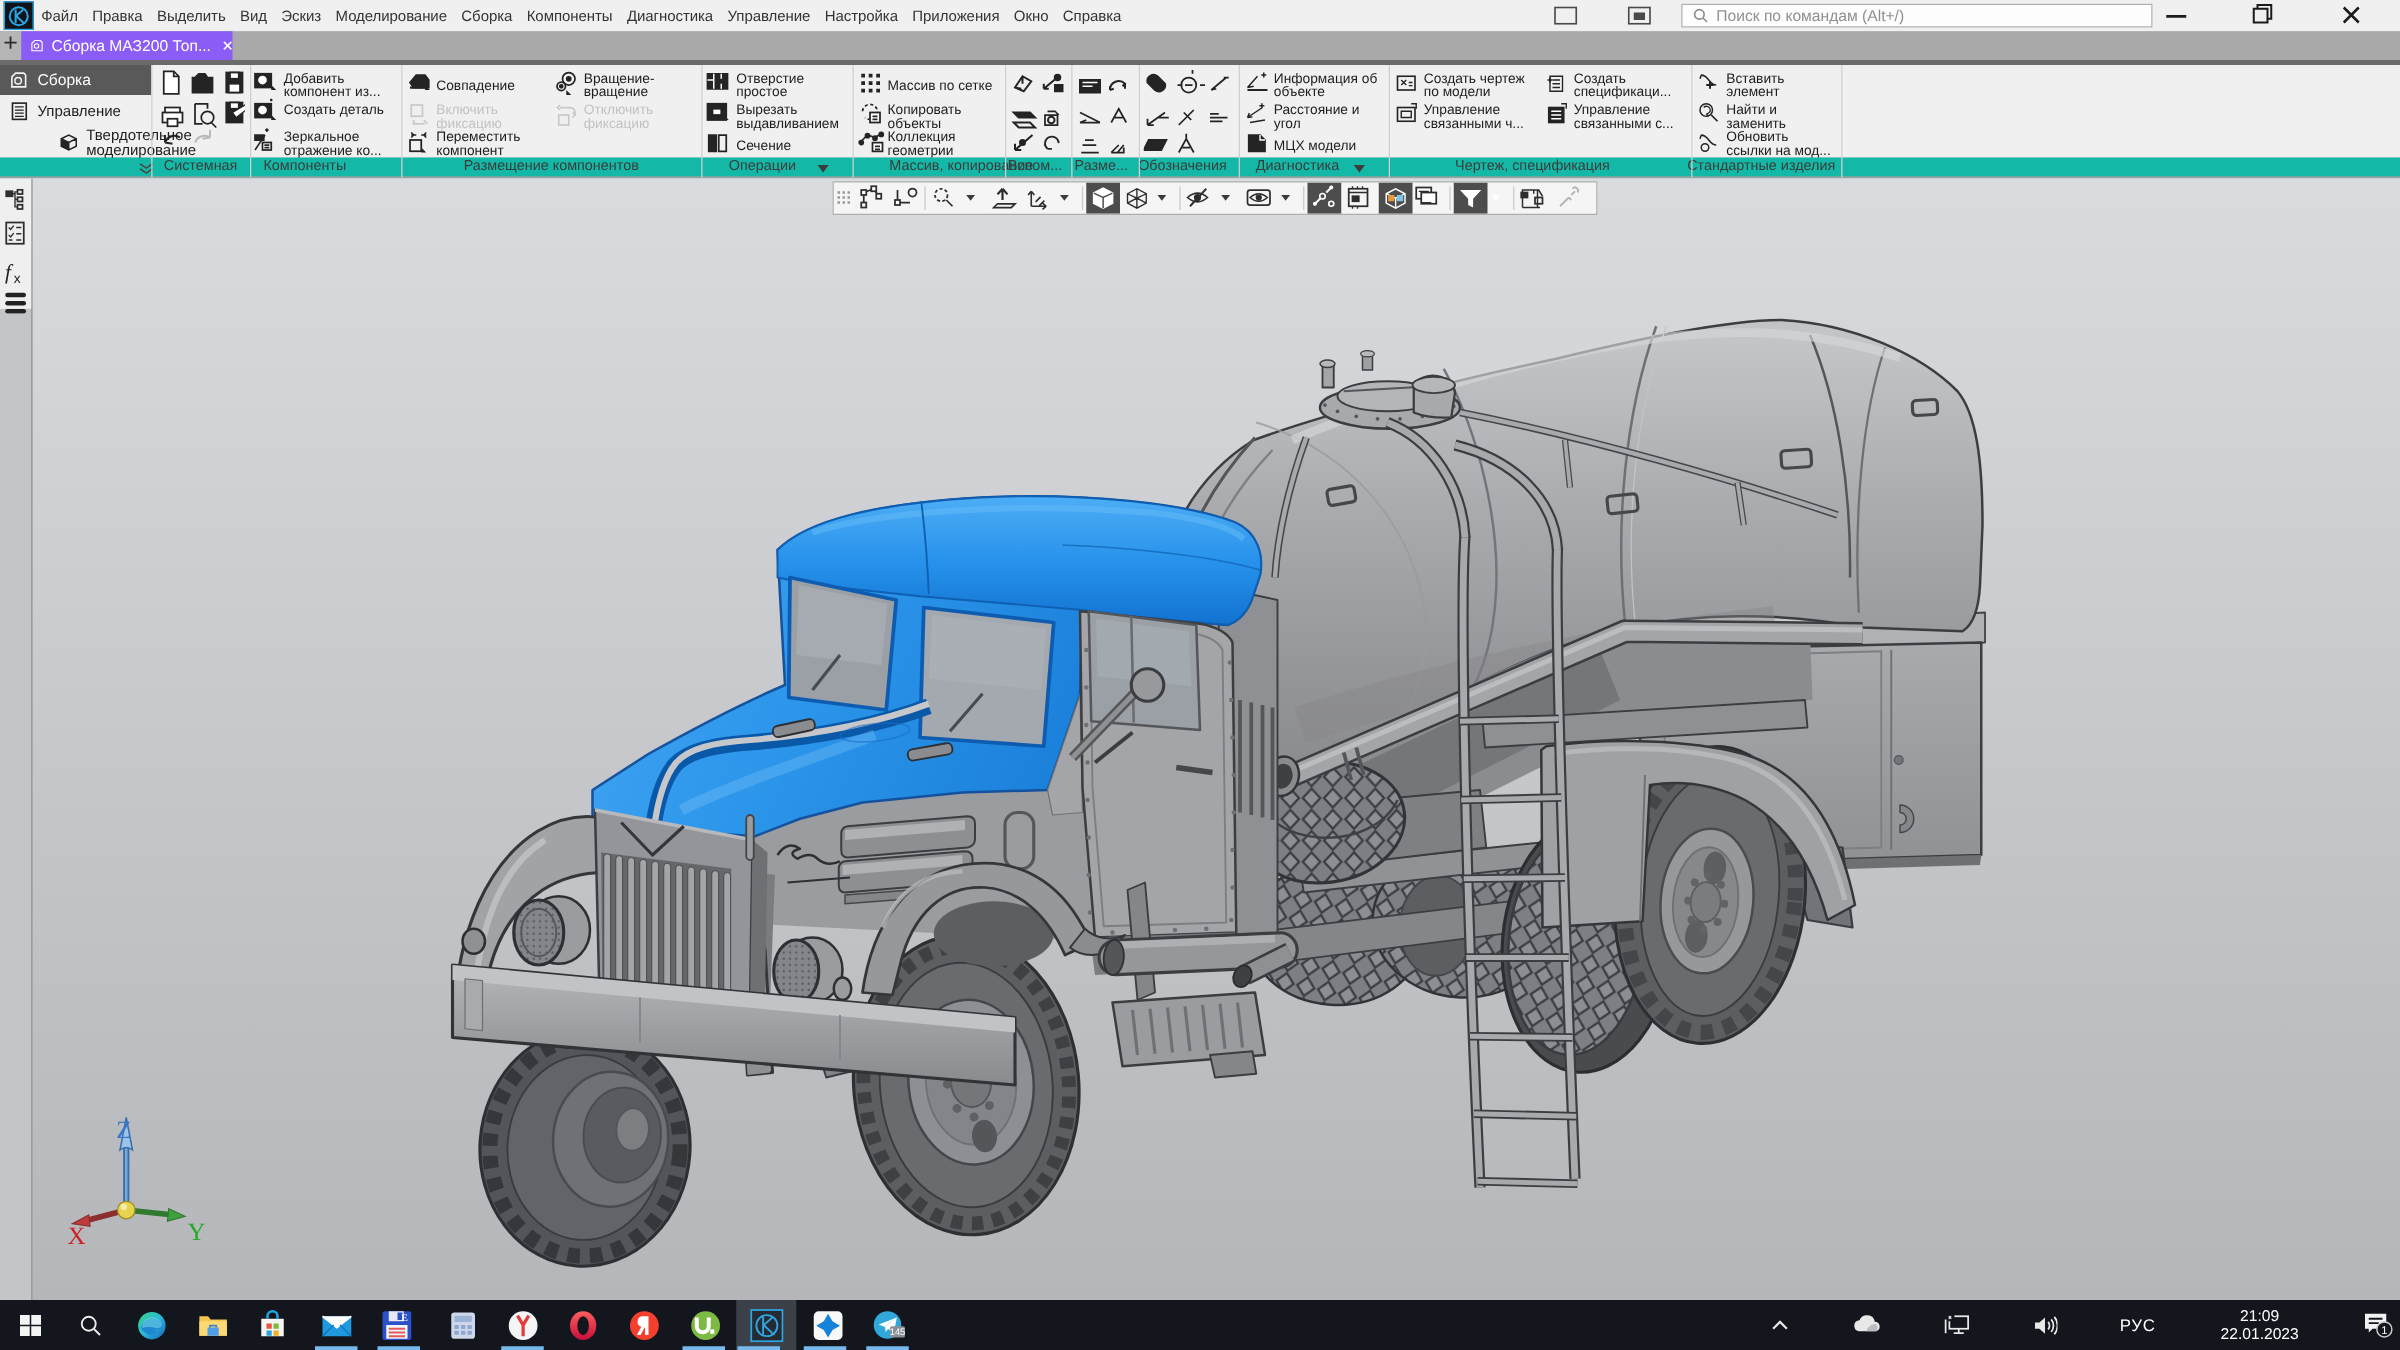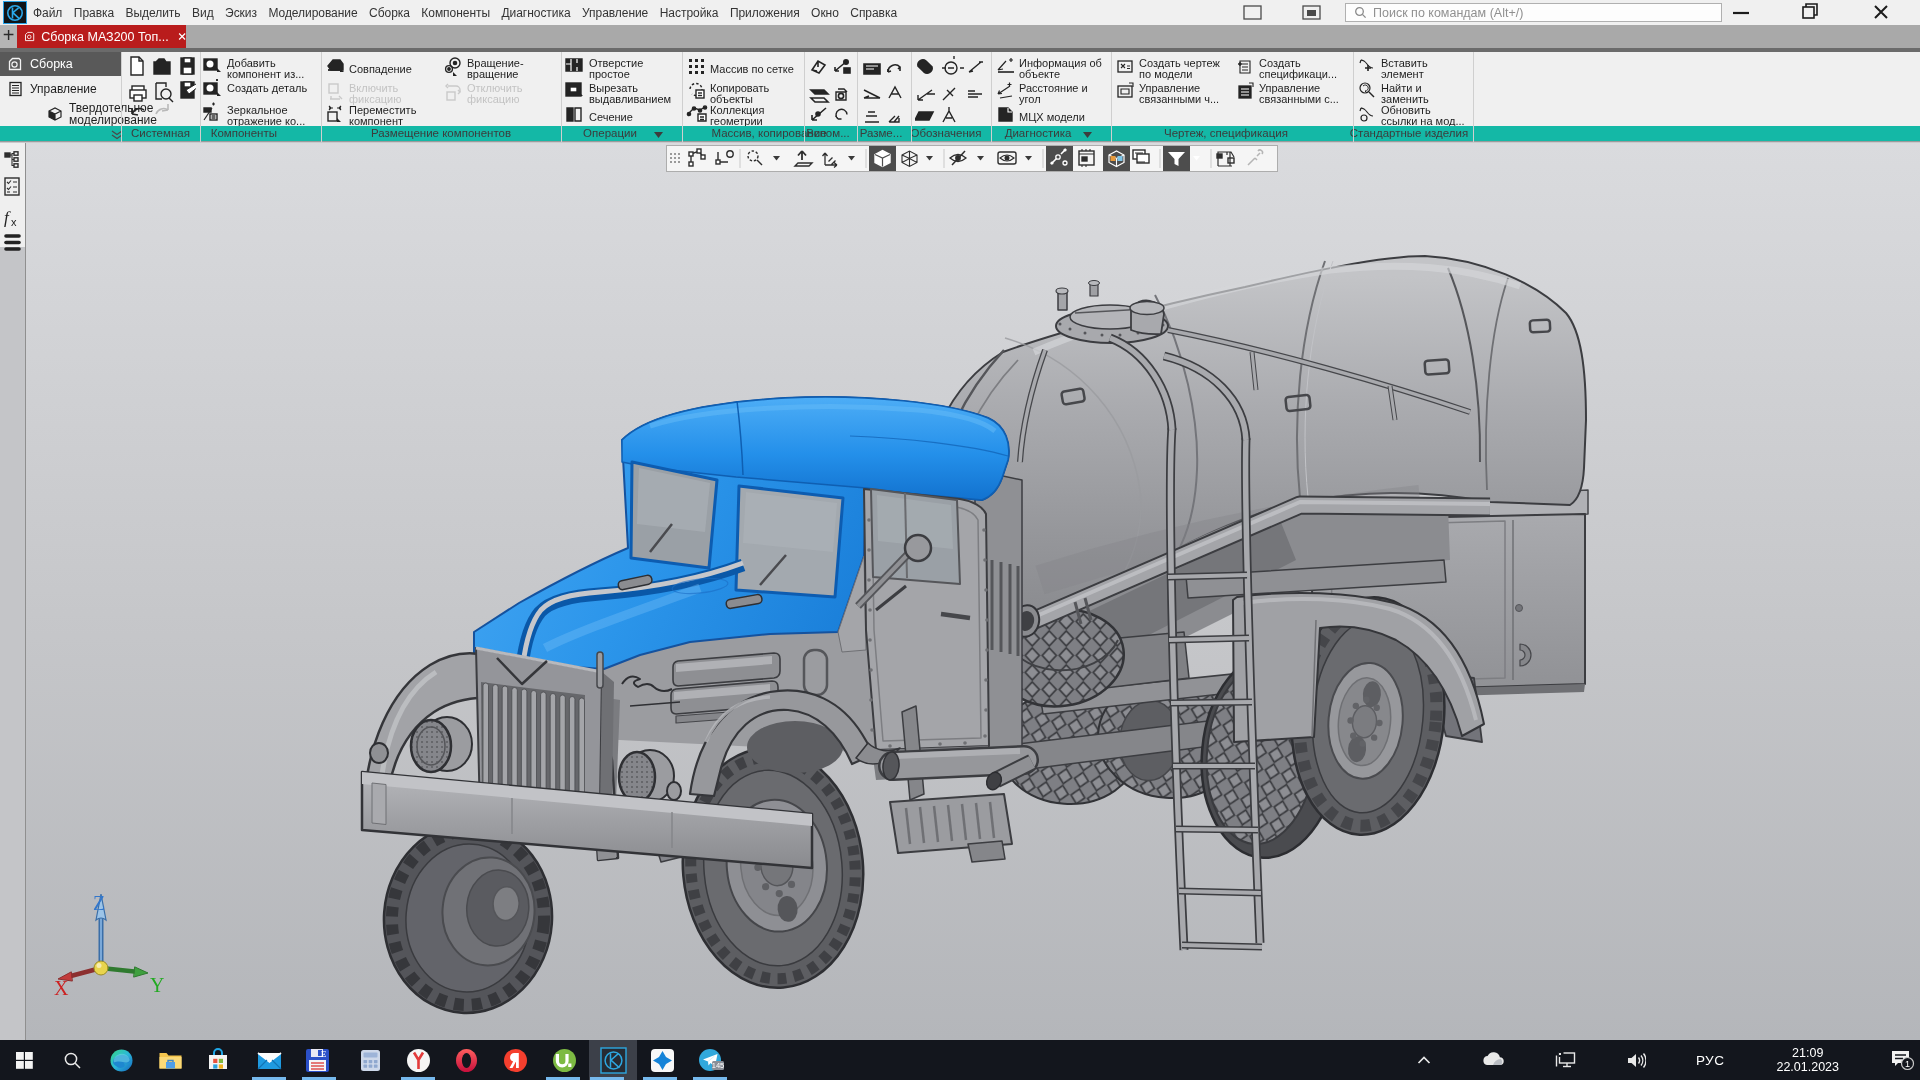--- a/index.html
+++ b/index.html
@@ -6,21 +6,21 @@
 html,body { width:1920px; height:1080px; overflow:hidden; font-family:"Liberation Sans", sans-serif; }
 #page { position:relative; width:1920px; height:1080px; background:#c9cacd; }
 
 #menubar { position:absolute; left:0; top:0; width:1920px; height:25px; background:#f0f0f0; z-index:20; }
 #logo { position:absolute; left:3px; top:1px; width:24px; height:23px; background:#101418; border:1px solid #29a3e8; display:flex; align-items:center; justify-content:center; }
 .menuitems { position:absolute; left:33px; top:0; height:25px; display:flex; align-items:center; gap:11.5px; font-size:12px; letter-spacing:-0.05px; color:#343434; }
 
 #tabbar { position:absolute; left:0; top:25px; width:1920px; height:23px; background:#a9a9a9; z-index:20; }
 #tabdark { position:absolute; left:0; top:48px; width:1920px; height:4px; background:#6b6b6b; z-index:20; }
 #plusbtn { position:absolute; left:0px; top:0px; width:17px; height:23px; background:#b5b5b5; color:#2c2c2c; font-size:20px; line-height:21px; text-align:center; }
-#activetab { position:absolute; left:17px; top:0; width:169px; height:23px; background:#b91c1c; color:#ffffff; font-size:12.5px; display:flex; align-items:center; }
+#activetab { position:absolute; left:17px; top:0; width:169px; height:23px; background:#8b5cf6; color:#ffffff; font-size:12.5px; display:flex; align-items:center; }
 
 #ribbon { position:absolute; left:0; top:52px; width:1920px; height:74px; background:#f0f0f0; z-index:20; }
 #riblabels { position:absolute; left:0; top:126px; width:1920px; height:16px; background:#14b8a6; z-index:20; border-bottom:1px solid #9b9b9b; }
 .rlab { position:absolute; top:1px; font-size:11.5px; color:#3c3c3c; }
 .rsep { position:absolute; top:0px; width:1px; height:90px; background:#cfcfcf; z-index:21;}
 .rbtn { position:absolute; font-size:11px; color:#1e1e1e; line-height:11px; white-space:nowrap; }
 .rbtn.dis { color:#c3c3c3; }
 .ricon { position:absolute; }
 
 .leftcol { position:absolute; font-size:12px; color:#1e1e1e; }

